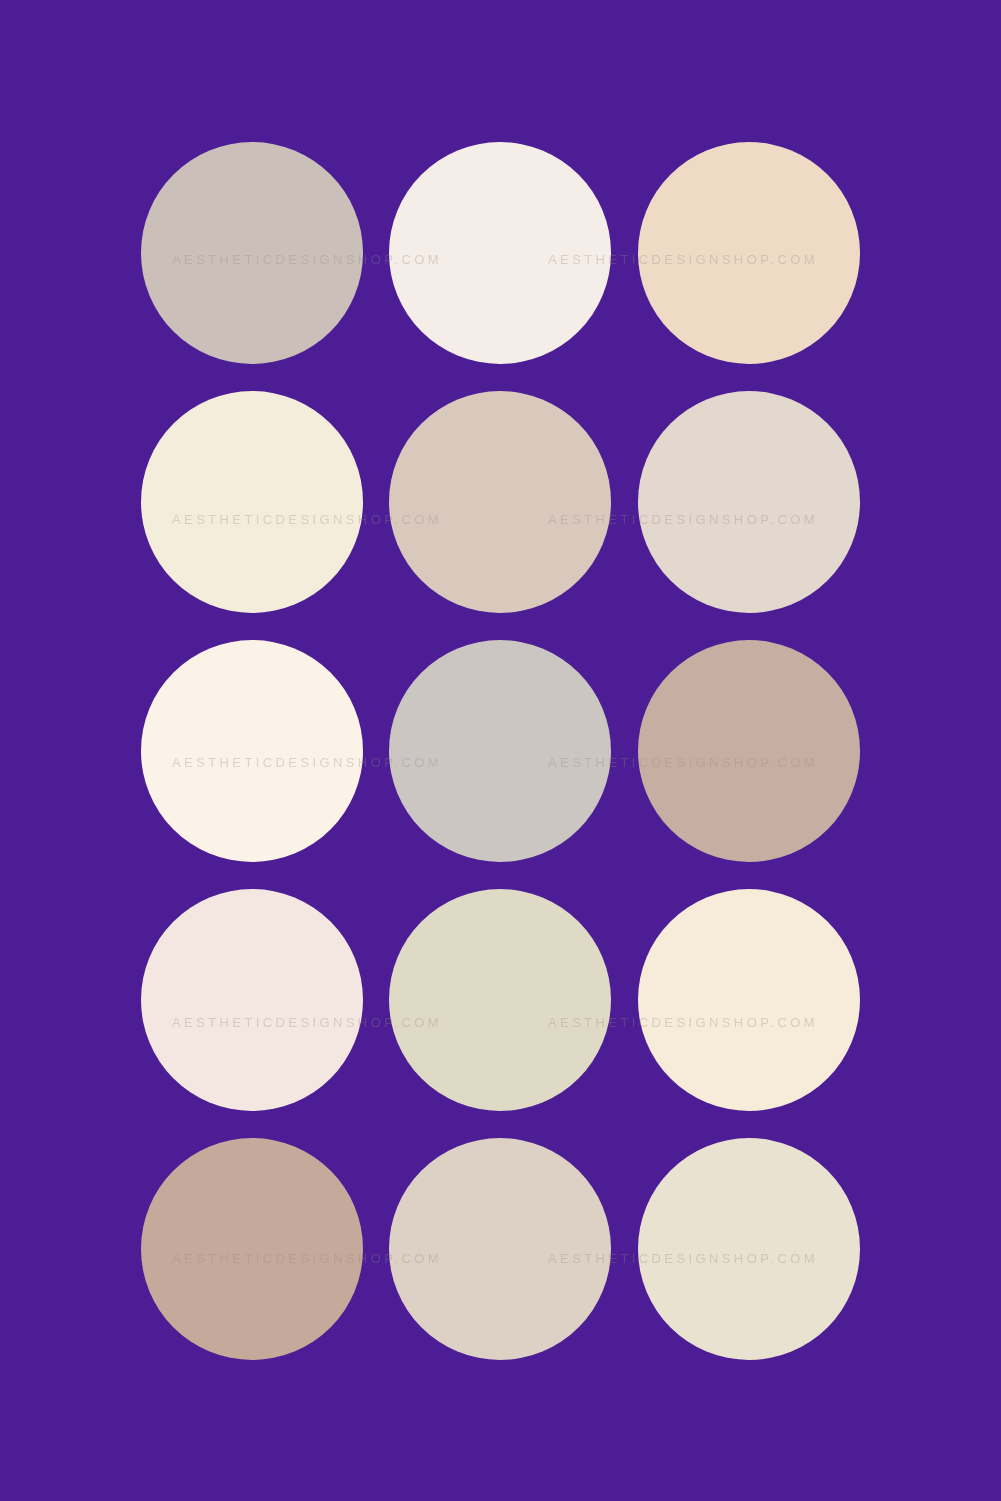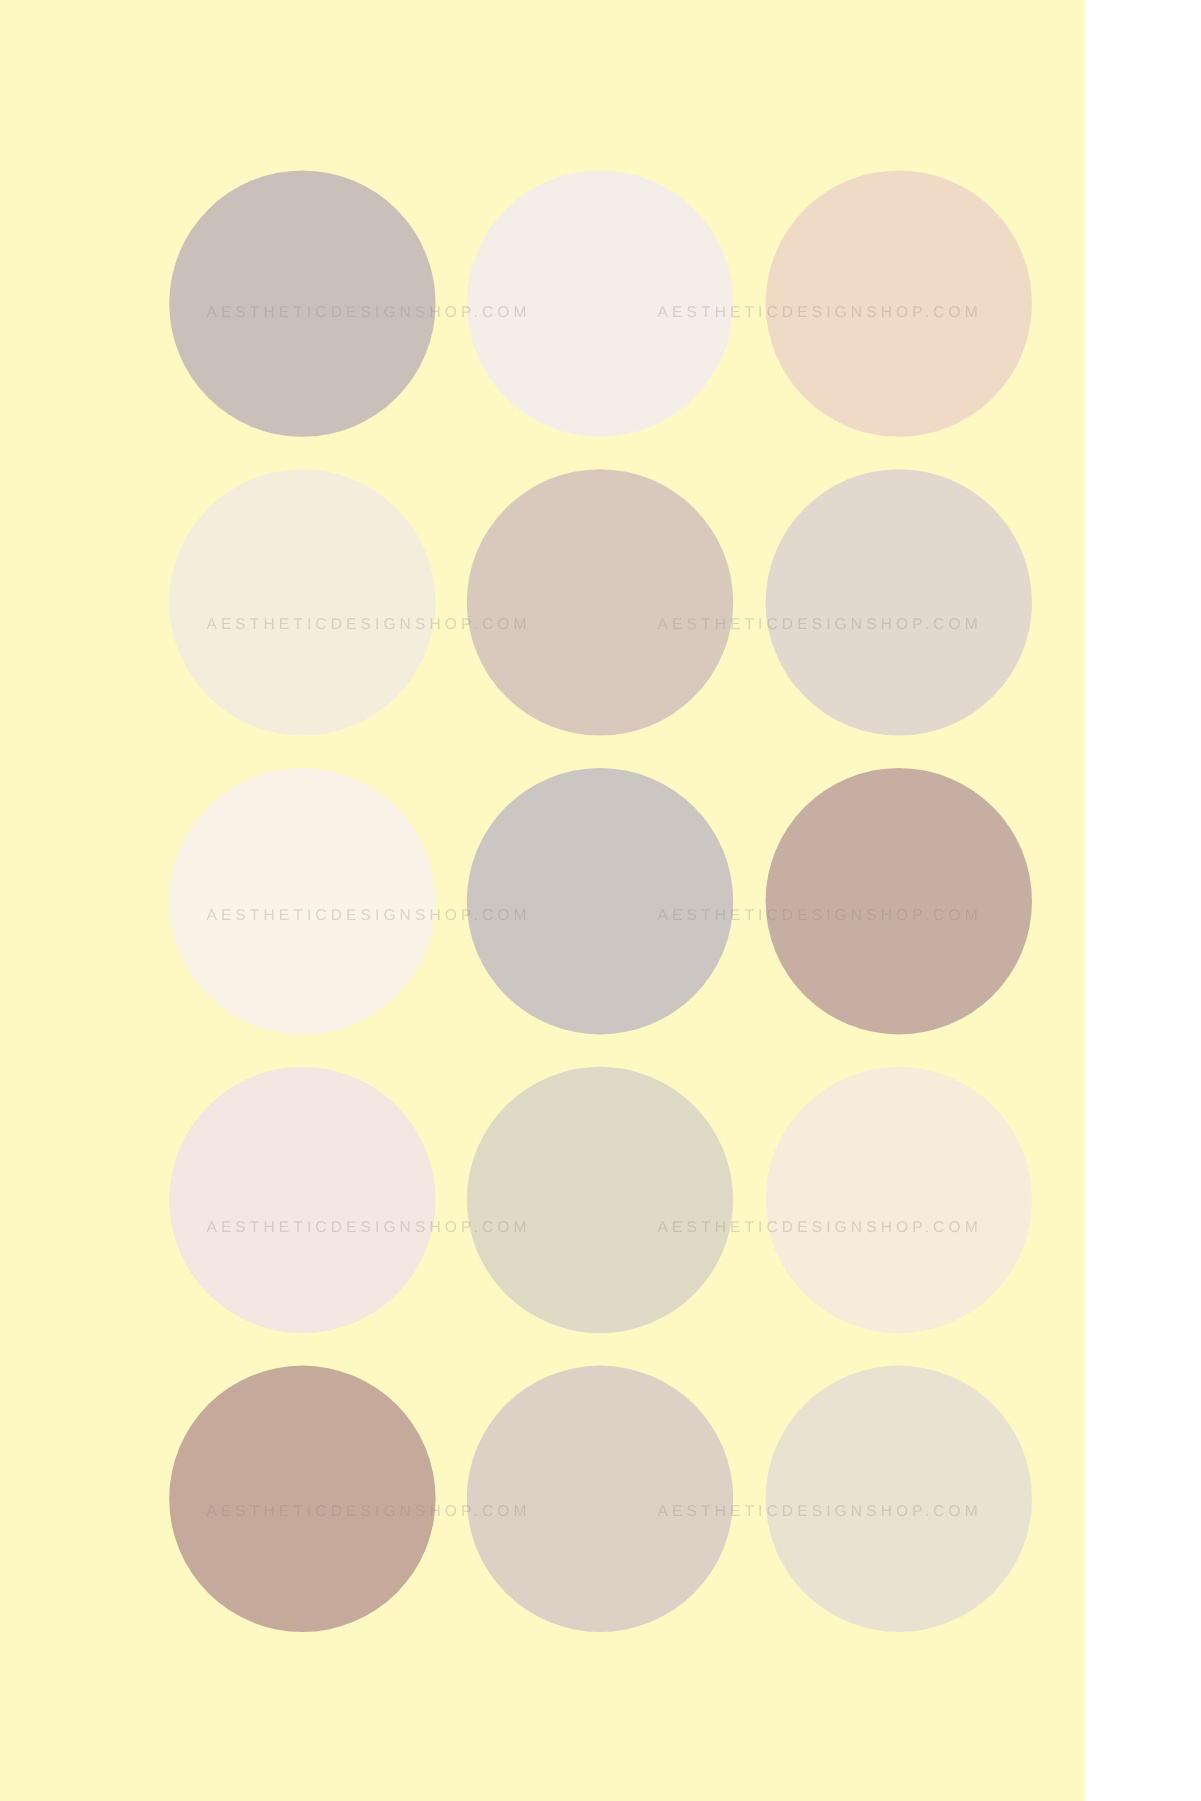--- a/index.html
+++ b/index.html
@@ -6,23 +6,23 @@
   html, body {
     margin: 0;
     padding: 0;
     background: #ffffff;
   }
   body {
     font-family: "Liberation Sans", sans-serif;
   }
   .page {
     position: relative;
-    width: 904px;
+    width: 1001px;
     height: 1501px;
-    background: #fef9c3;
+    background: #4c1d95;
     overflow: hidden;
   }
   .swatch-grid {
     position: absolute;
     left: 0;
     top: 0;
     width: 1001px;
     height: 1501px;
     display: grid;
     grid-template-columns: repeat(3, 1fr);

